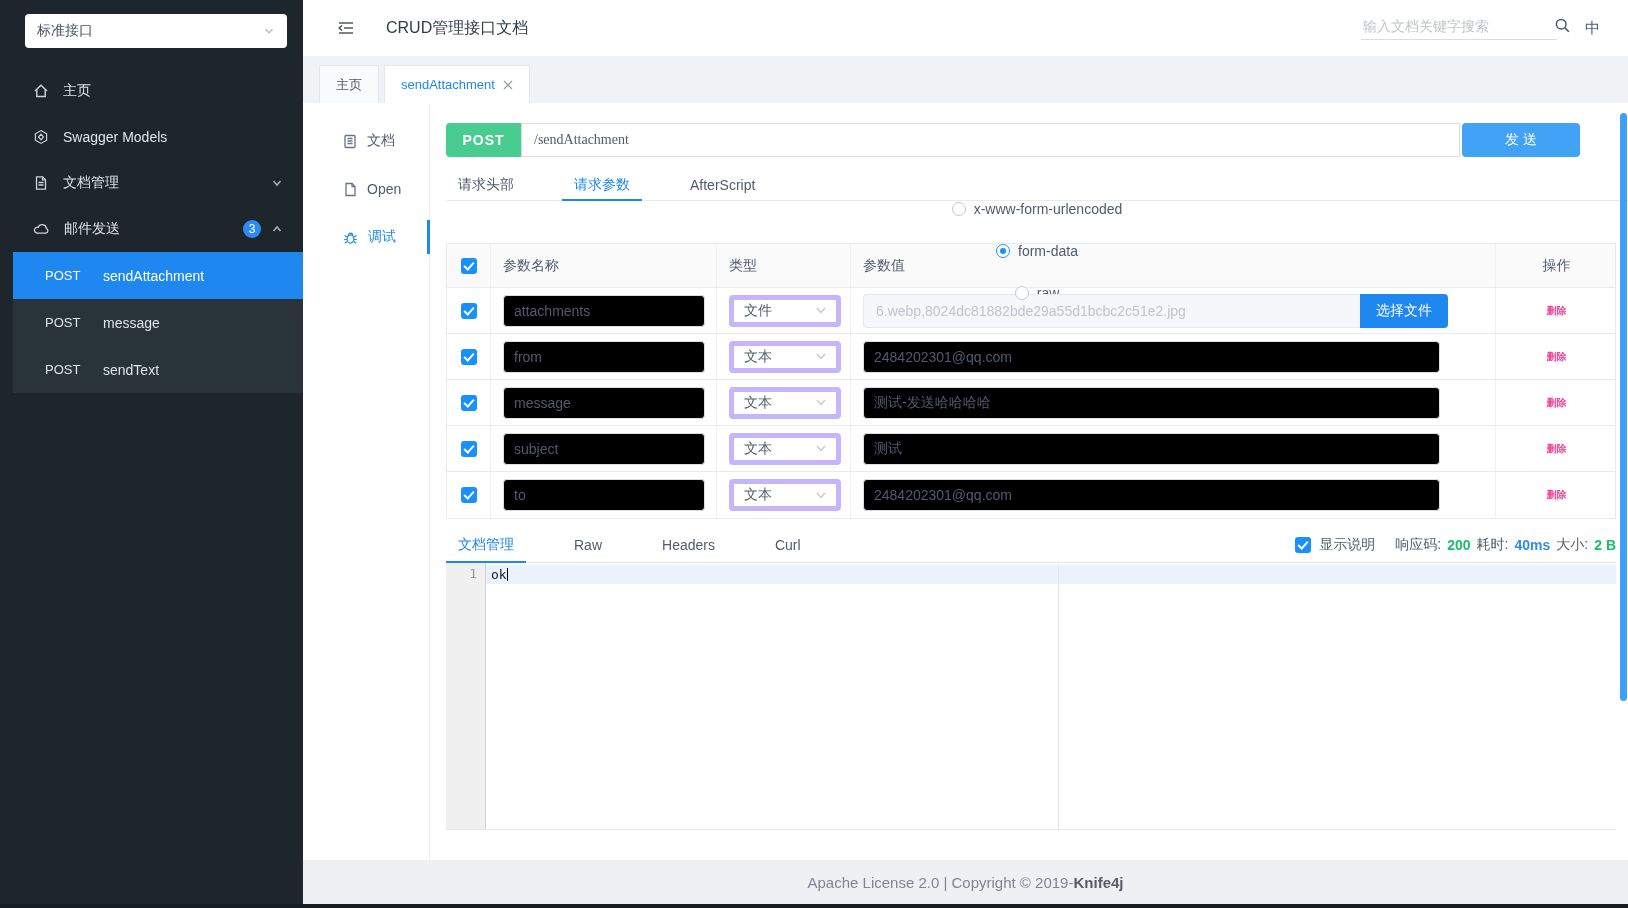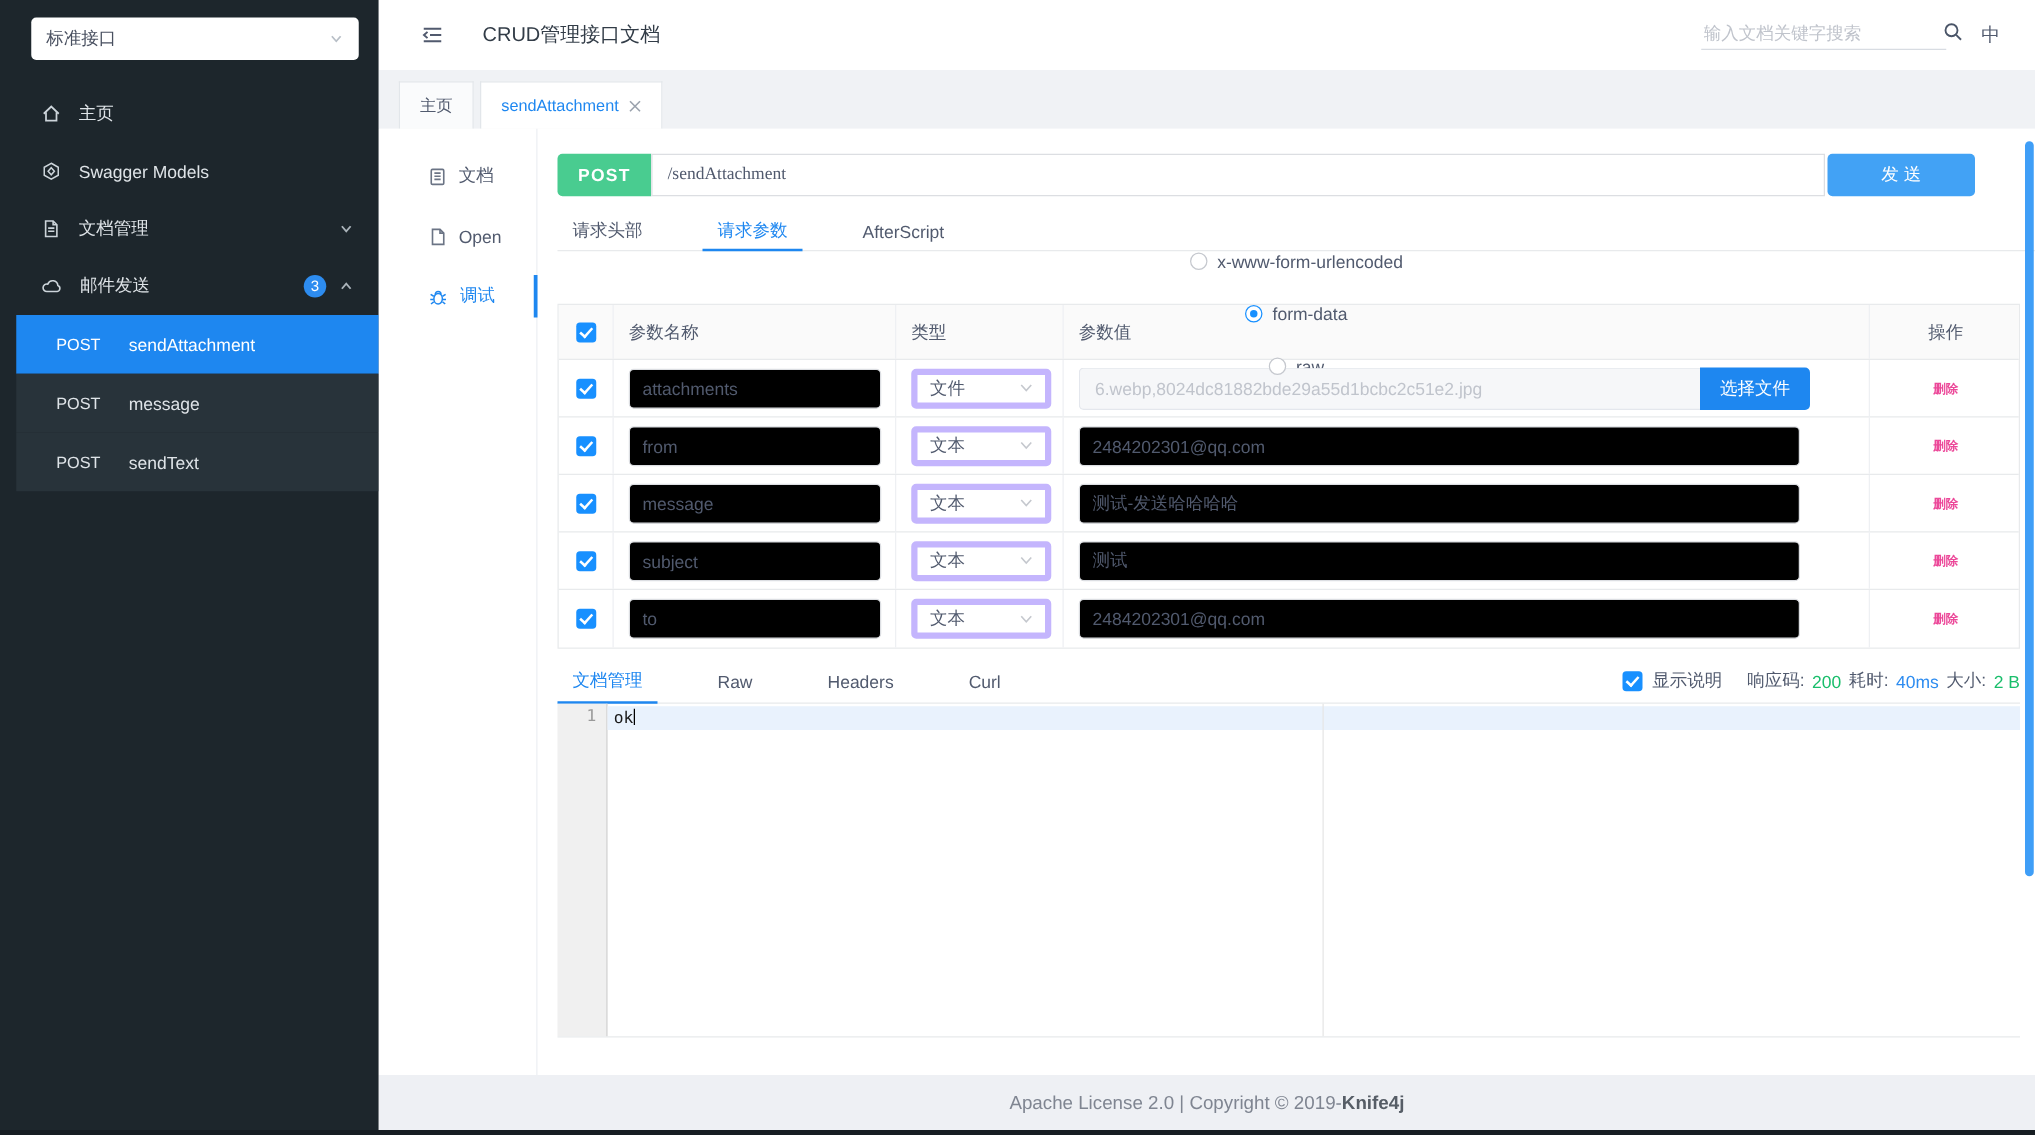--- a/index.html
+++ b/index.html
@@ -135,21 +135,21 @@
     width:88px; background:#1e87f0; color:#fff; border:none; border-radius:0 4px 4px 0;
     font-size:14px; cursor:pointer; font-family:inherit;
   }
   .del-link { color:#ec4899; cursor:pointer; font-size:10px;font-weight:bold; }
 
   
   .resp-head { width:1170px; display:flex; align-items:center; justify-content:space-between; margin-top:8px; height:36px; border-bottom:1px solid #e8eaec; }
   .resp-tabs { display:flex; height:100%; }
   .resp-meta { display:flex; align-items:center; gap:6px; font-size:14px; color:#515a6e; }
   .resp-meta .cb { width:16px; height:16px; margin-right:2px; }
-  .mval { font-weight:normal; }
+  .mval { font-weight:bold; }
   .mval.green { color:#19be6b; }
   .mval.blue { color:#2d8cf0; }
 
   
   .editor {
     width:1170px; height:267px; border-bottom:1px solid #e8eaec; display:flex;
     font-family:"DejaVu Sans Mono", monospace; font-size:13px; position:relative;
   }
   .gutter { width:40px; background:#f0f0f0; border-right:1px solid #d4d4d4; color:#999; text-align:right; padding:3px 8px 0 0; }
   .codearea { flex:1; position:relative; padding-top:3px; }

